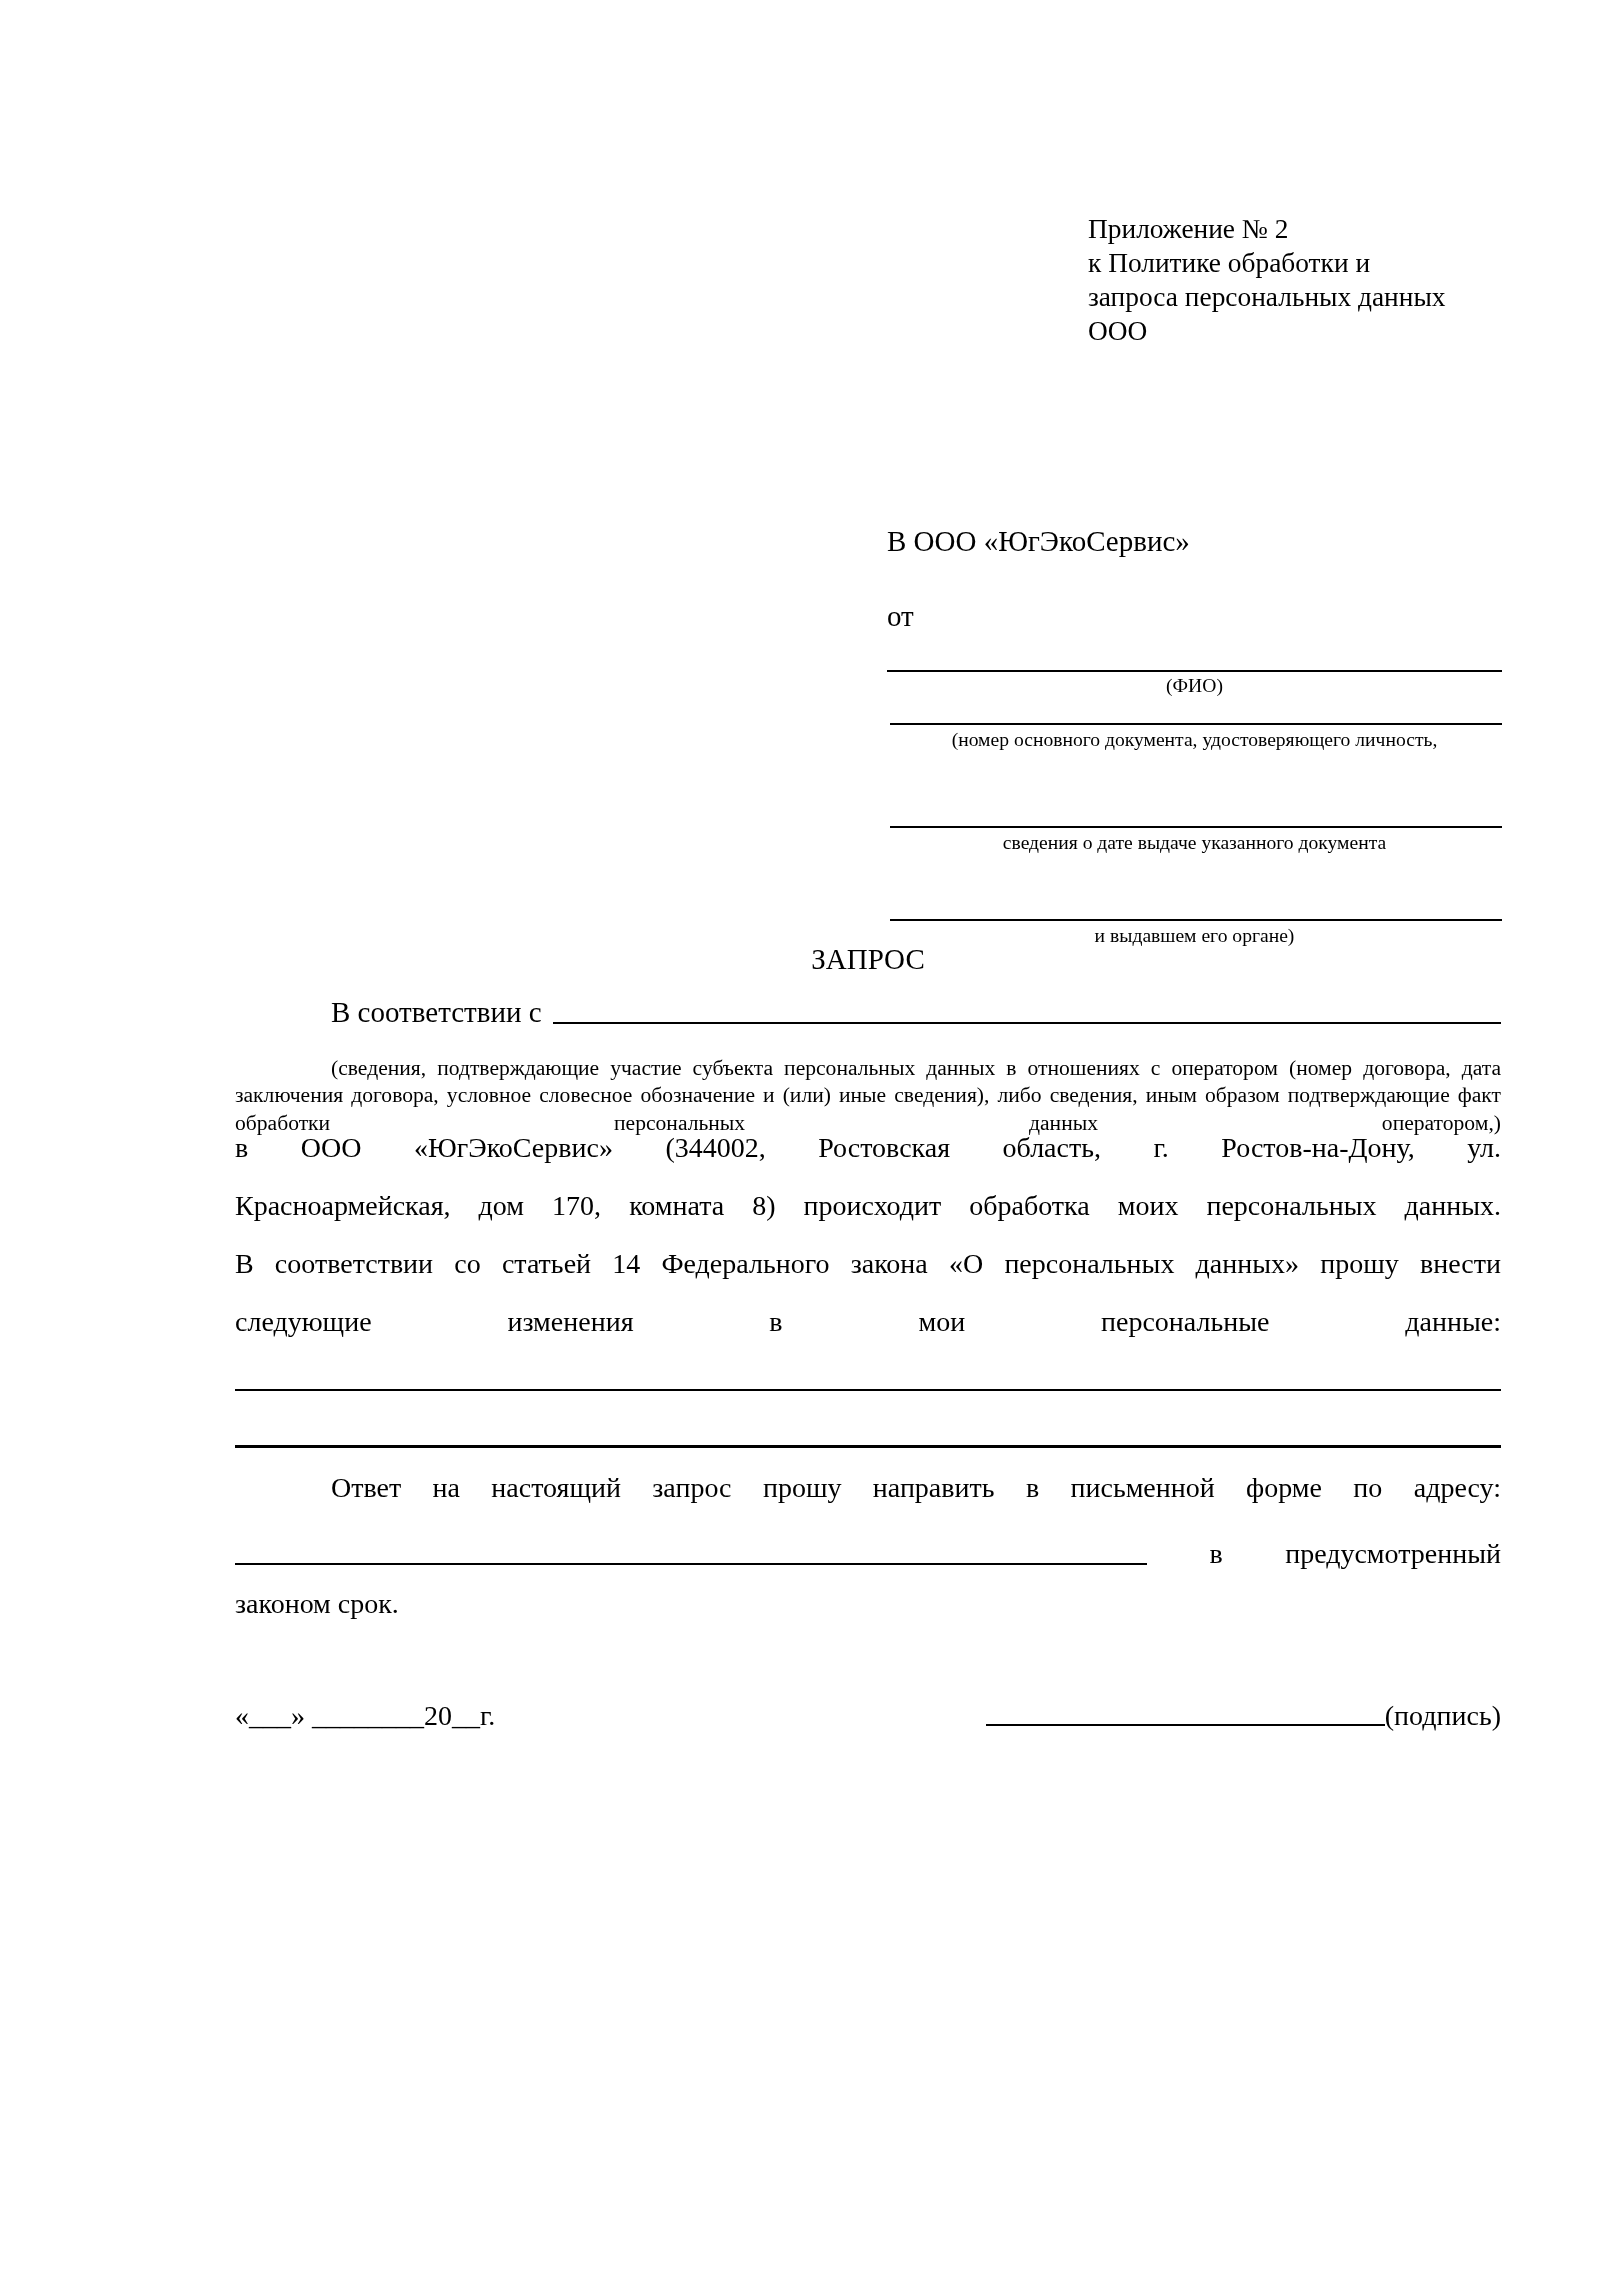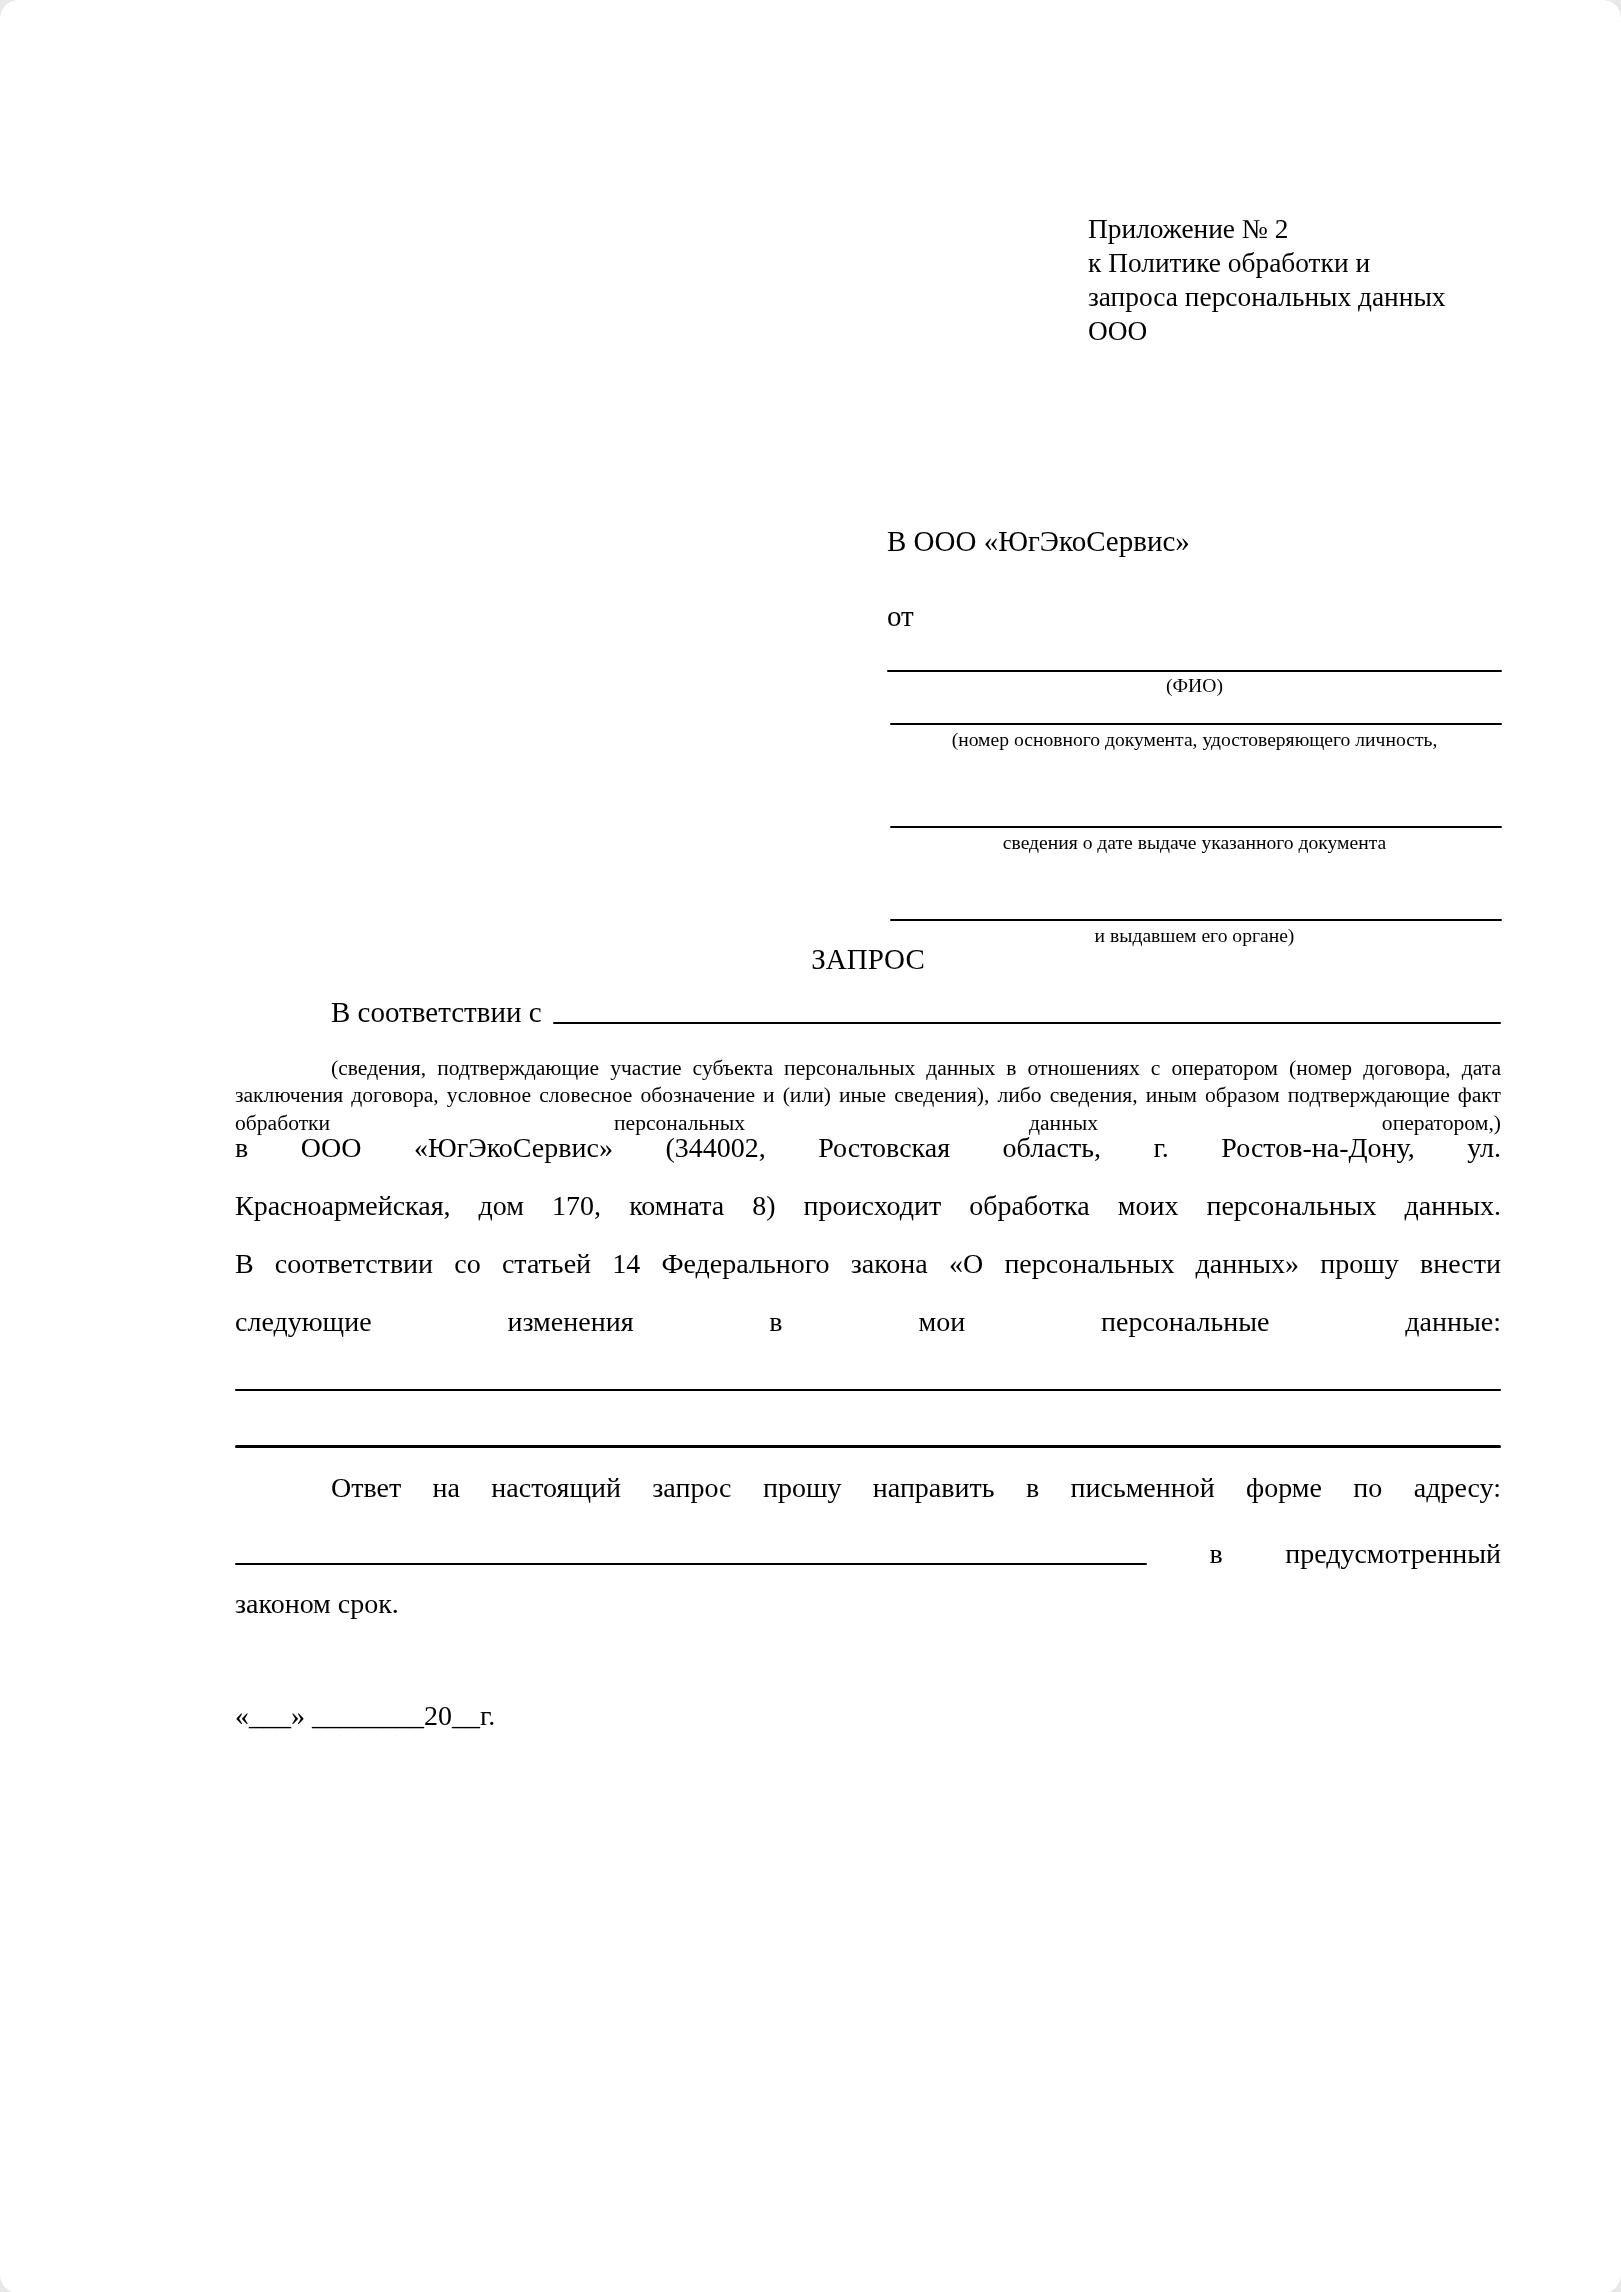--- a/index.html
+++ b/index.html
@@ -1,15 +1,15 @@
 <!DOCTYPE html>
 <html><head>
 <meta charset="utf-8">
 <style>
-  * { margin: 0; padding: 0; box-sizing: border-box; border-radius: 18px; }
+  * { margin: 0; padding: 0; box-sizing: border-box; }
   html, body { background: #e8e8e8; }
   .page {
     position: relative;
     width: 1621px;
     height: 2293px;
     margin: 0 auto;
     background: #ffffff;
     color: #000000;
     font-family: "Liberation Serif", "DejaVu Serif", serif;
     overflow: hidden;
@@ -152,16 +152,20 @@
   </div>
   <div class="resp-2">
     <span class="blank"></span>
     <span>в</span>
     <span>предусмотренный</span>
   </div>
   <div class="resp-3">законом срок.</div>
 
   <div class="footer-row">
     <span>«___» ________20__г.</span>
+    <span class="sign-group">
+      <span class="blank"></span>
+      <span>(подпись)</span>
+    </span>
   </div>
 
 </div>
 
 
 </body></html>

